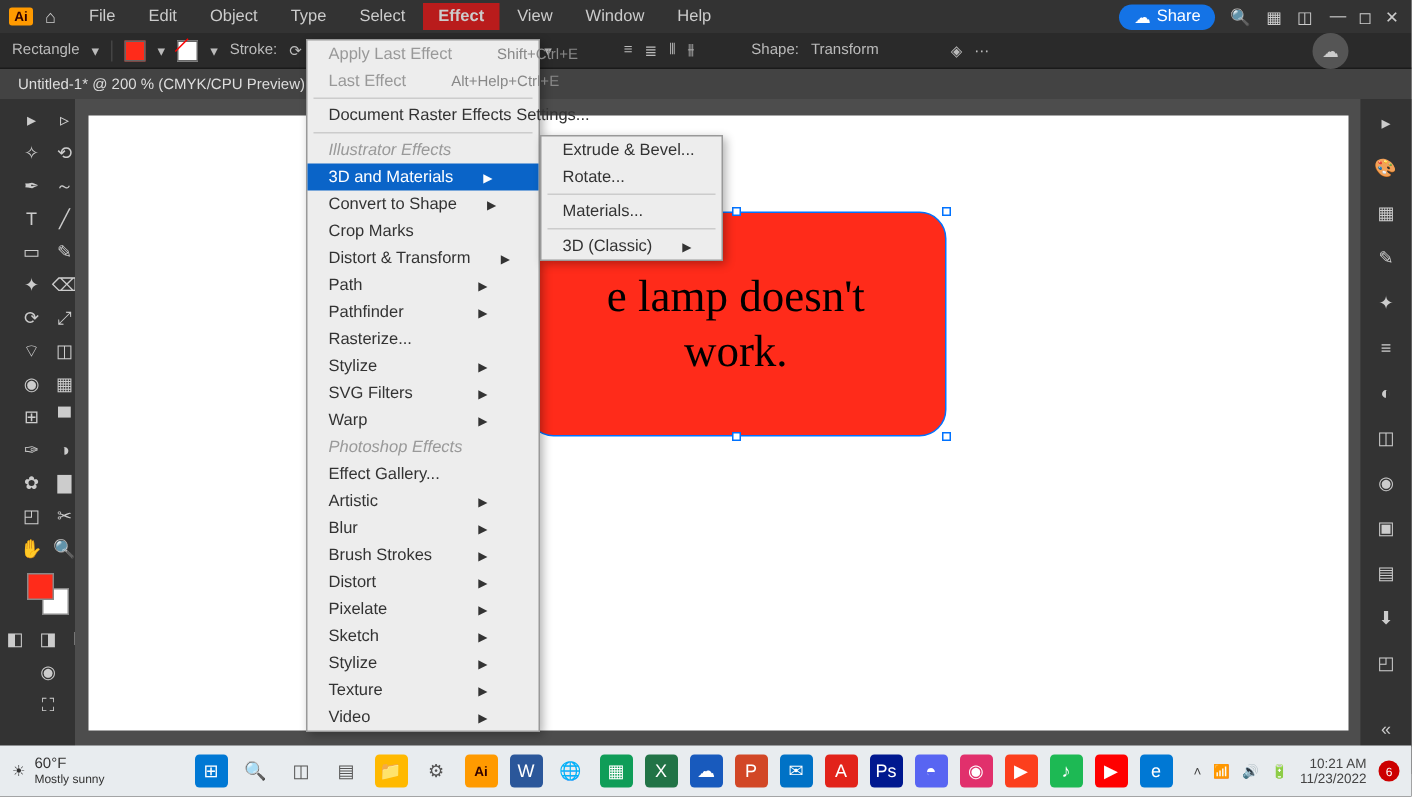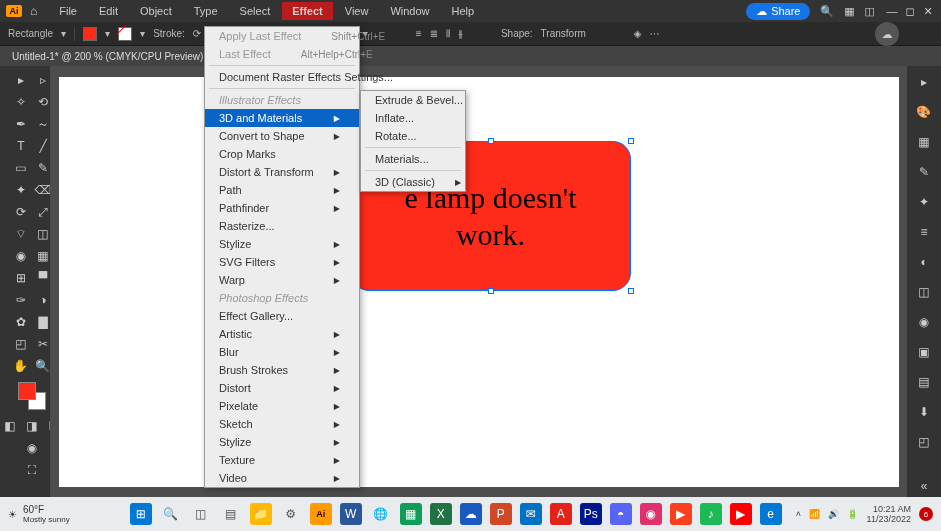--- a/index.html
+++ b/index.html
@@ -45,30 +45,30 @@
 
 
 .taskbar { position: absolute; bottom: 0; left: 0; right: 0; height: 34px; background: #e8ecef; display: flex; align-items: center; padding: 0 8px; font-size: 10px; color: #333; }
 .wx { display: flex; align-items: center; gap: 6px; }
 .tb-icons { margin-left: 60px; display: flex; gap: 8px; align-items: center; }
 .tb-icon { width: 22px; height: 22px; border-radius: 3px; display: flex; align-items: center; justify-content: center; font-size: 12px; color: #fff; }
 .tray { margin-left: auto; display: flex; align-items: center; gap: 8px; color: #444; font-size: 9px; }
 
 
 .dropdown { position: absolute; background: #ededed; border: 1px solid #999; box-shadow: 2px 2px 6px rgba(0,0,0,0.3); font-size: 11px; color: #333; z-index: 100; }
-.dropdown-item { padding: 3px 19px 3px 14px; display: flex; justify-content: space-between; align-items: center; cursor: default; white-space: nowrap; }
+.dropdown-item { padding: 3px 34px 3px 14px; display: flex; justify-content: space-between; align-items: center; cursor: default; white-space: nowrap; }
 .dropdown-item.disabled { color: #999; }
 .dropdown-item.highlighted { background: #0a64c8; color: #fff; }
 .dropdown-sep { height: 1px; background: #ccc; margin: 2px 4px; }
 .dropdown-header { padding: 3px 14px; color: #999; font-style: italic; }
 .arrow-r { font-size: 8px; margin-left: 20px; }
 .shortcut { color: #888; font-size: 10px; margin-left: 30px; }
 
 .effect-menu { top: 26px; left: 204px; width: 156px; }
-.sub1 { top: 90px; left: 360px; width: 106px; }
+.sub1 { top: 90px; left: 360px; width: 122px; }
 
 .swatch-stack { position: relative; width: 28px; height: 28px; margin-top: 4px; }
 .sw-fg { position: absolute; top: 0; left: 0; width: 18px; height: 18px; background: #ff2b1a; border: 1px solid #888; z-index: 2; }
 .sw-bg { position: absolute; bottom: 0; right: 0; width: 18px; height: 18px; background: #fff; border: 1px solid #888; }
 </style>
 </head>
 <body>
 
 <div class="menubar">
   <div class="menubar-left">
@@ -336,23 +336,20 @@
       <span>Video</span>
       <span class="arrow-r">▶</span>
     </div>
 </div>
 
 <div class="dropdown sub1">
   <div class="dropdown-item">
       <span>Extrude &amp; Bevel...</span>
     </div>
   <div class="dropdown-item">
-      <span>Inflate...</span>
-    </div>
-  <div class="dropdown-item">
       <span>Rotate...</span>
     </div>
   <div class="dropdown-sep"></div>
   <div class="dropdown-item">
       <span>Materials...</span>
     </div>
   <div class="dropdown-sep"></div>
   <div class="dropdown-item">
       <span>3D (Classic)</span>
       <span class="arrow-r">▶</span>

